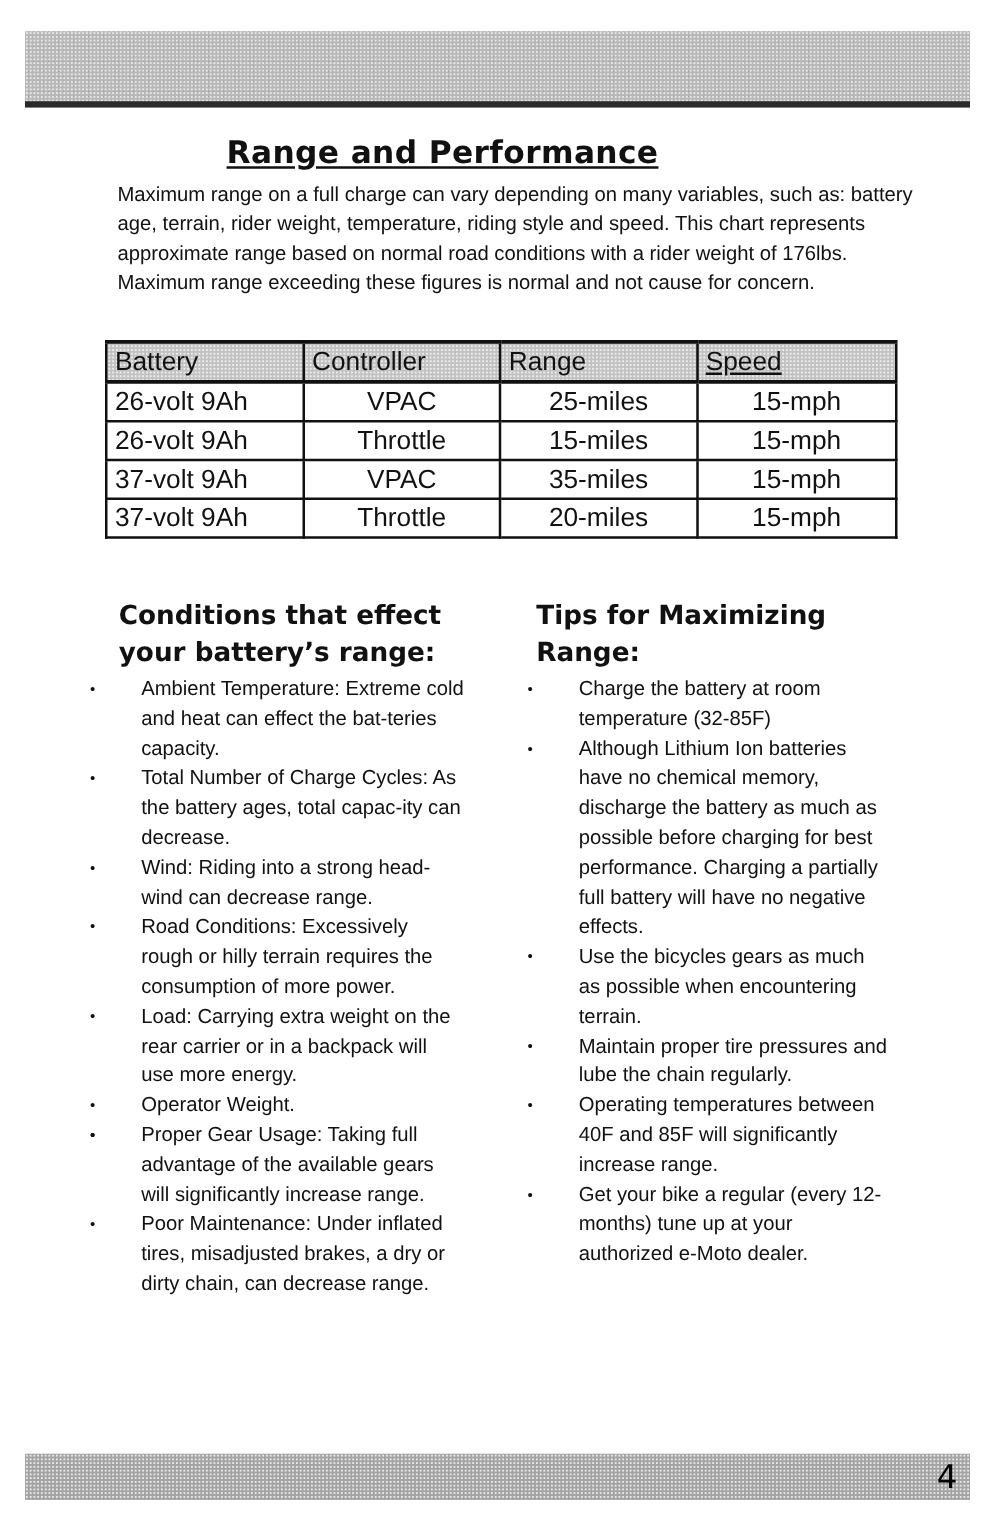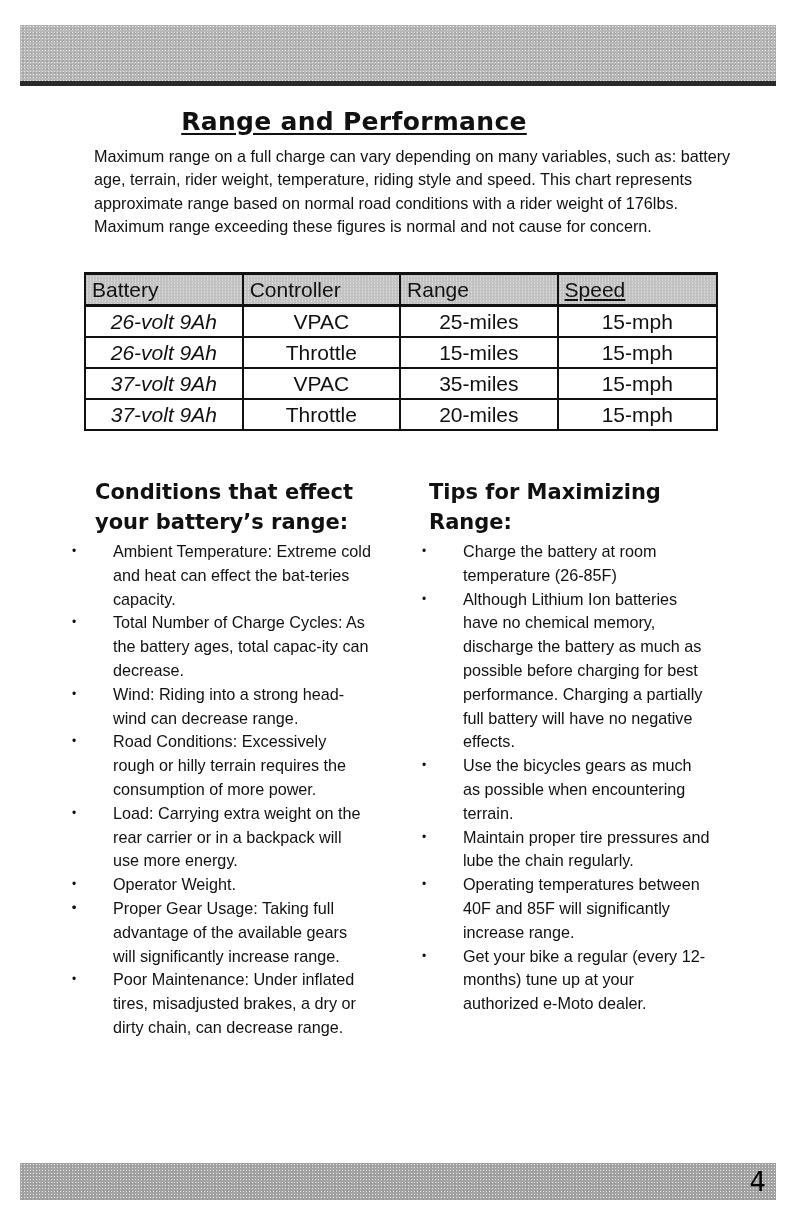--- a/index.html
+++ b/index.html
@@ -41,21 +41,21 @@
     border: 2px solid #111; height: 29px; padding: 0 6px; line-height: 29px; margin-left: 41px;
   }
   table.perf th {
     text-align: left; font-weight: normal;
     background-color: #c2c2c2;
     background-image: radial-gradient(#eeeeee 0.7px, transparent 0.9px);
     background-size: 3px 3px;
     border-top-width: 3px; border-bottom-width: 3px;
   }
   table.perf td.c { text-align: center; }
-  table.perf td.l { text-align: center; font-style: italic; }
+  table.perf td.l { text-align: left; }
   .col-battery { width: 146px; }
   .col-controller { width: 145px; }
   .col-range { width: 146px; }
   .col-speed { width: 148px; text-decoration: underline; }
   .section-heading {
     position: absolute; font-size: 21px; font-weight: bold; line-height: 30px;
     font-family: "DejaVu Sans", sans-serif; margin: 4px;
   }
   .h-left { top: 473px; left: 91px; width: 300px; }
   .h-right { top: 473px; left: 425px; width: 300px; }
@@ -126,21 +126,21 @@
   <li><span class="bullet">•</span><span>Load: Carrying extra weight on the rear carrier or in a backpack will use more energy.</span></li>
   <li><span class="bullet">•</span><span>Operator Weight.</span></li>
   <li><span class="bullet">•</span></li>
   <li><span class="bullet">•</span><span>Proper Gear Usage: Taking full advantage of the available gears will significantly increase range.</span></li>
   <li><span class="bullet">•</span><span>Poor Maintenance:  Under inflated tires, misadjusted brakes, a dry or dirty chain, can decrease range.</span></li>
 </ul>
 
 <h2 class="section-heading h-right">Tips for Maximizing Range:</h2>
 
 <ul class="bullets list-right">
-  <li><span class="bullet">•</span><span>Charge the battery at room temperature (26-85F)</span></li>
+  <li><span class="bullet">•</span><span>Charge the battery at room temperature (32-85F)</span></li>
   <li><span class="bullet">•</span><span>Although Lithium Ion batteries have no chemical memory, discharge the battery as much as possible before charging for best performance.   Charging a partially full battery will have no negative effects.</span></li>
   <li><span class="bullet">•</span><span>Use the bicycles gears as much as possible when encountering terrain.</span></li>
   <li><span class="bullet">•</span><span>Maintain proper tire pressures and lube the chain regularly.</span></li>
   <li><span class="bullet">•</span><span>Operating temperatures between 40F and 85F will significantly increase range.</span></li>
   <li><span class="bullet">•</span><span>Get your bike a regular (every 12-months) tune up at your authorized e-Moto dealer.</span></li>
 </ul>
 
 <div class="band footer-band">
   <span class="page-number">4</span>
 </div>

